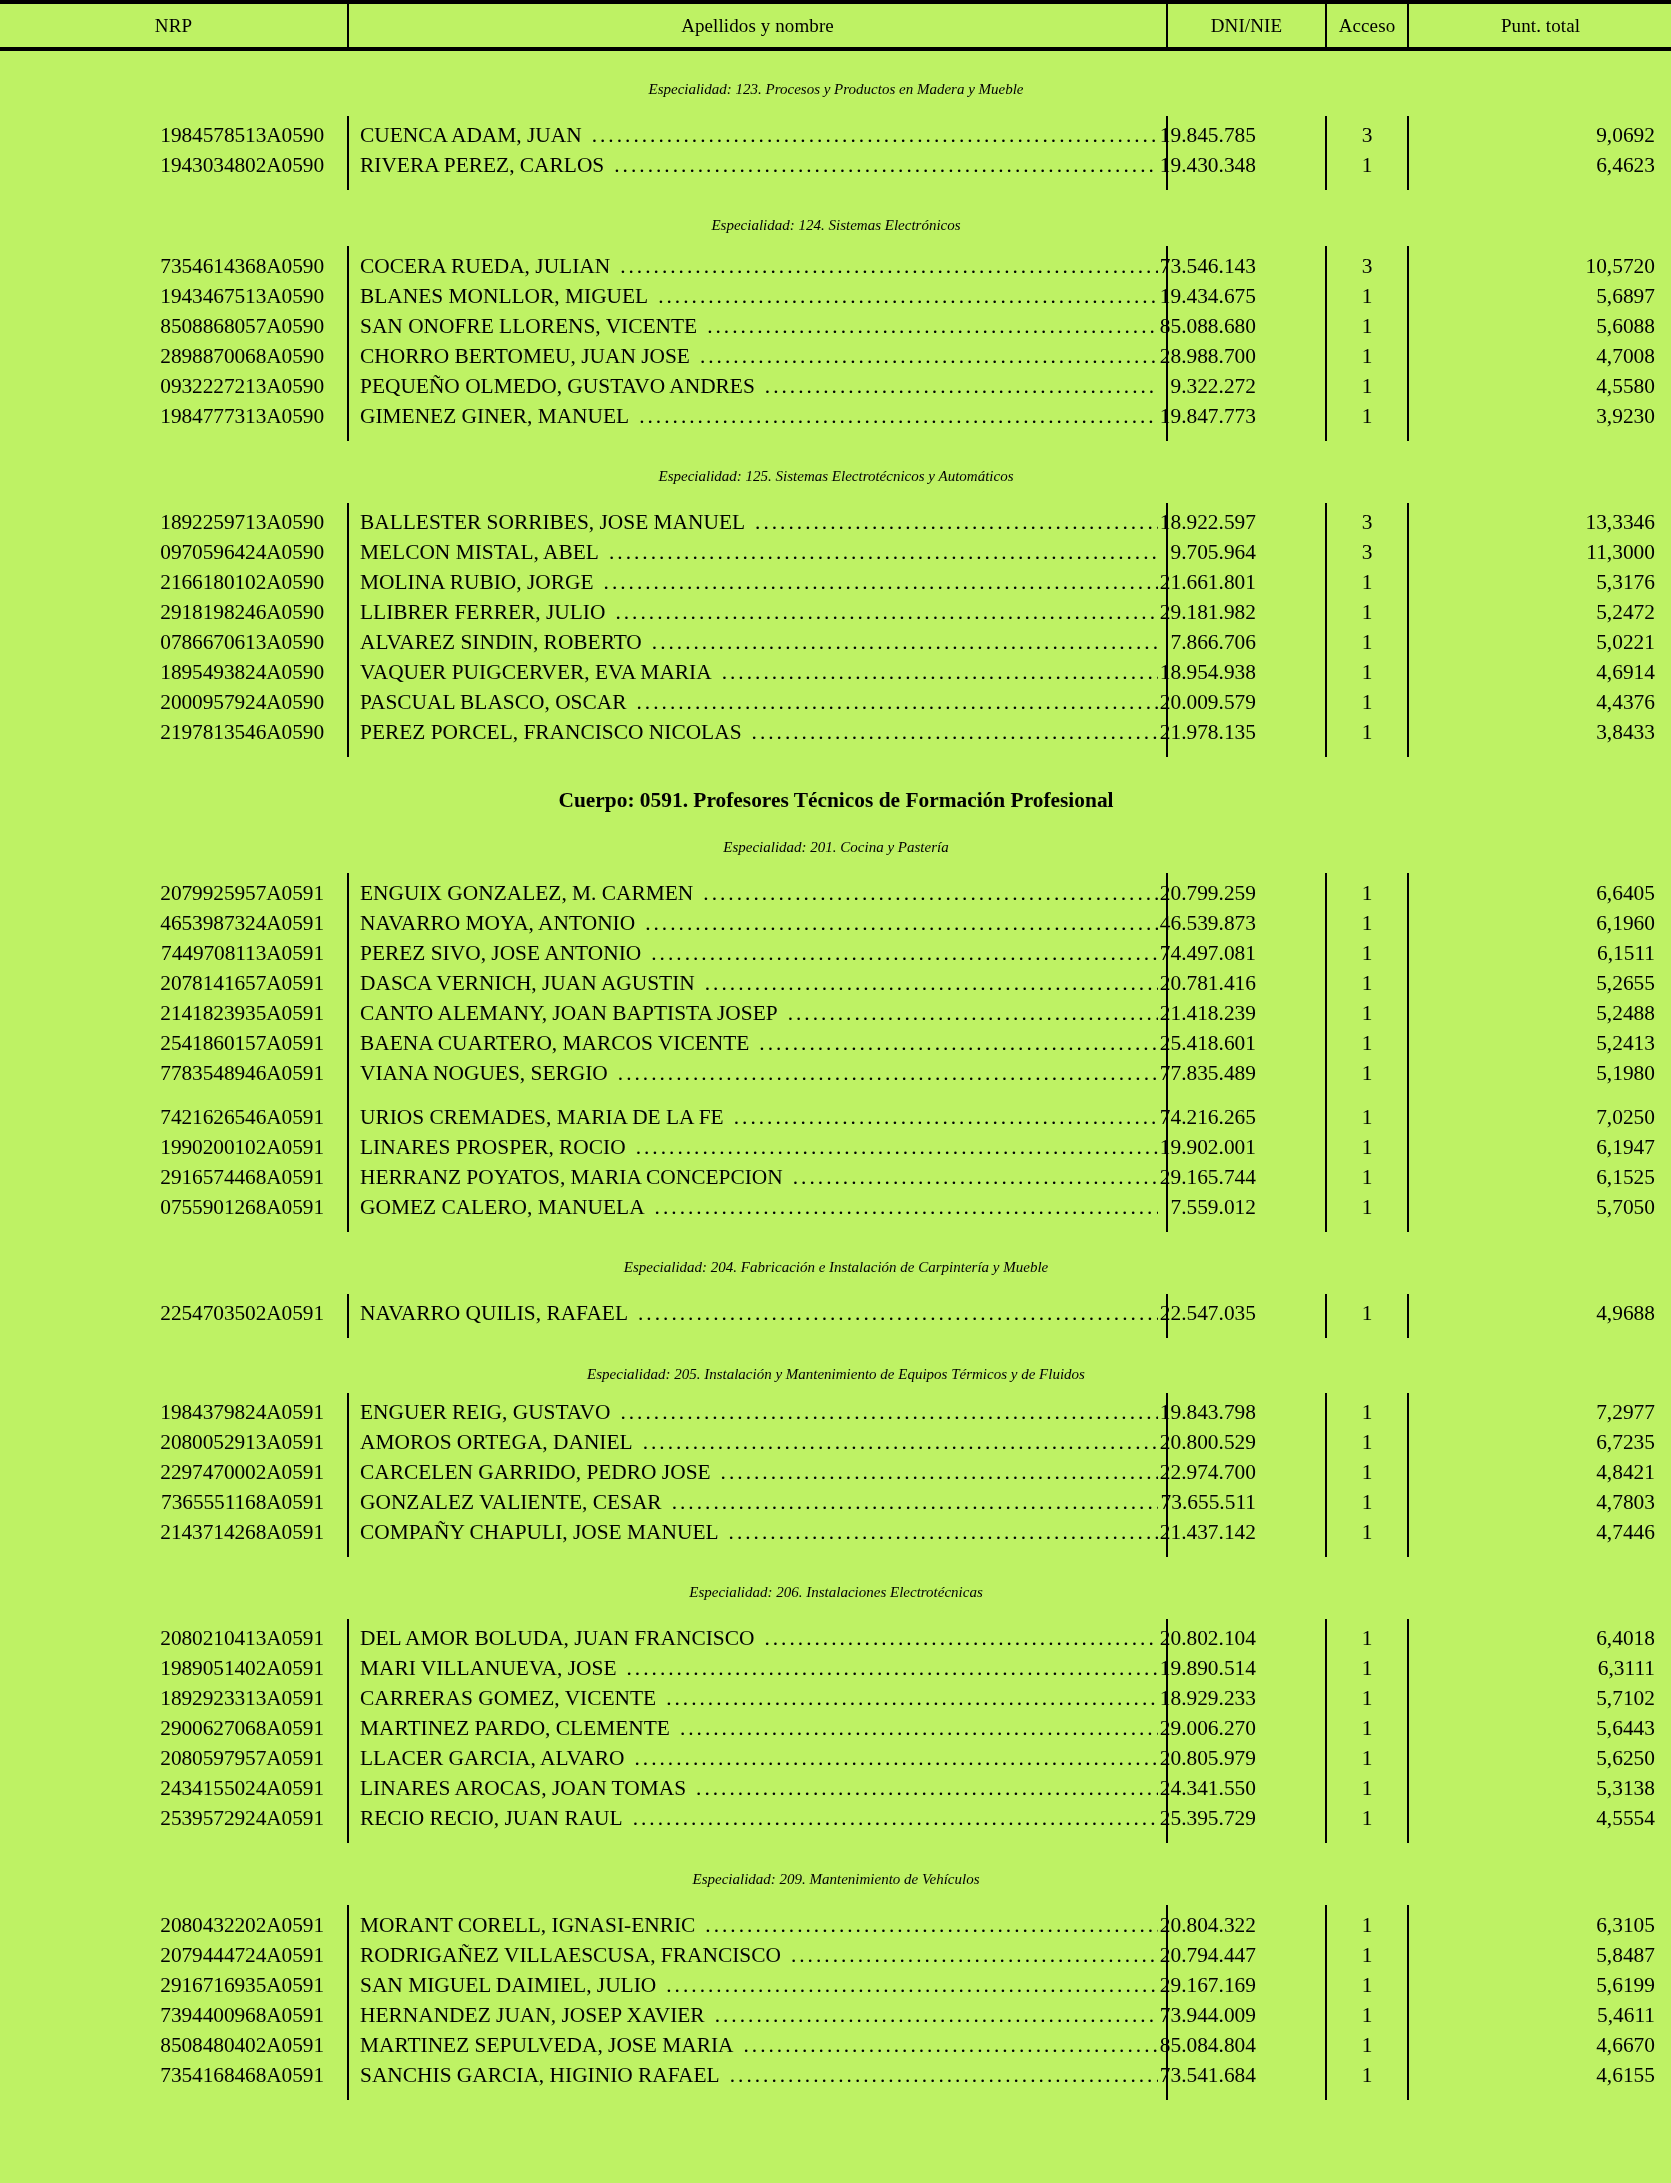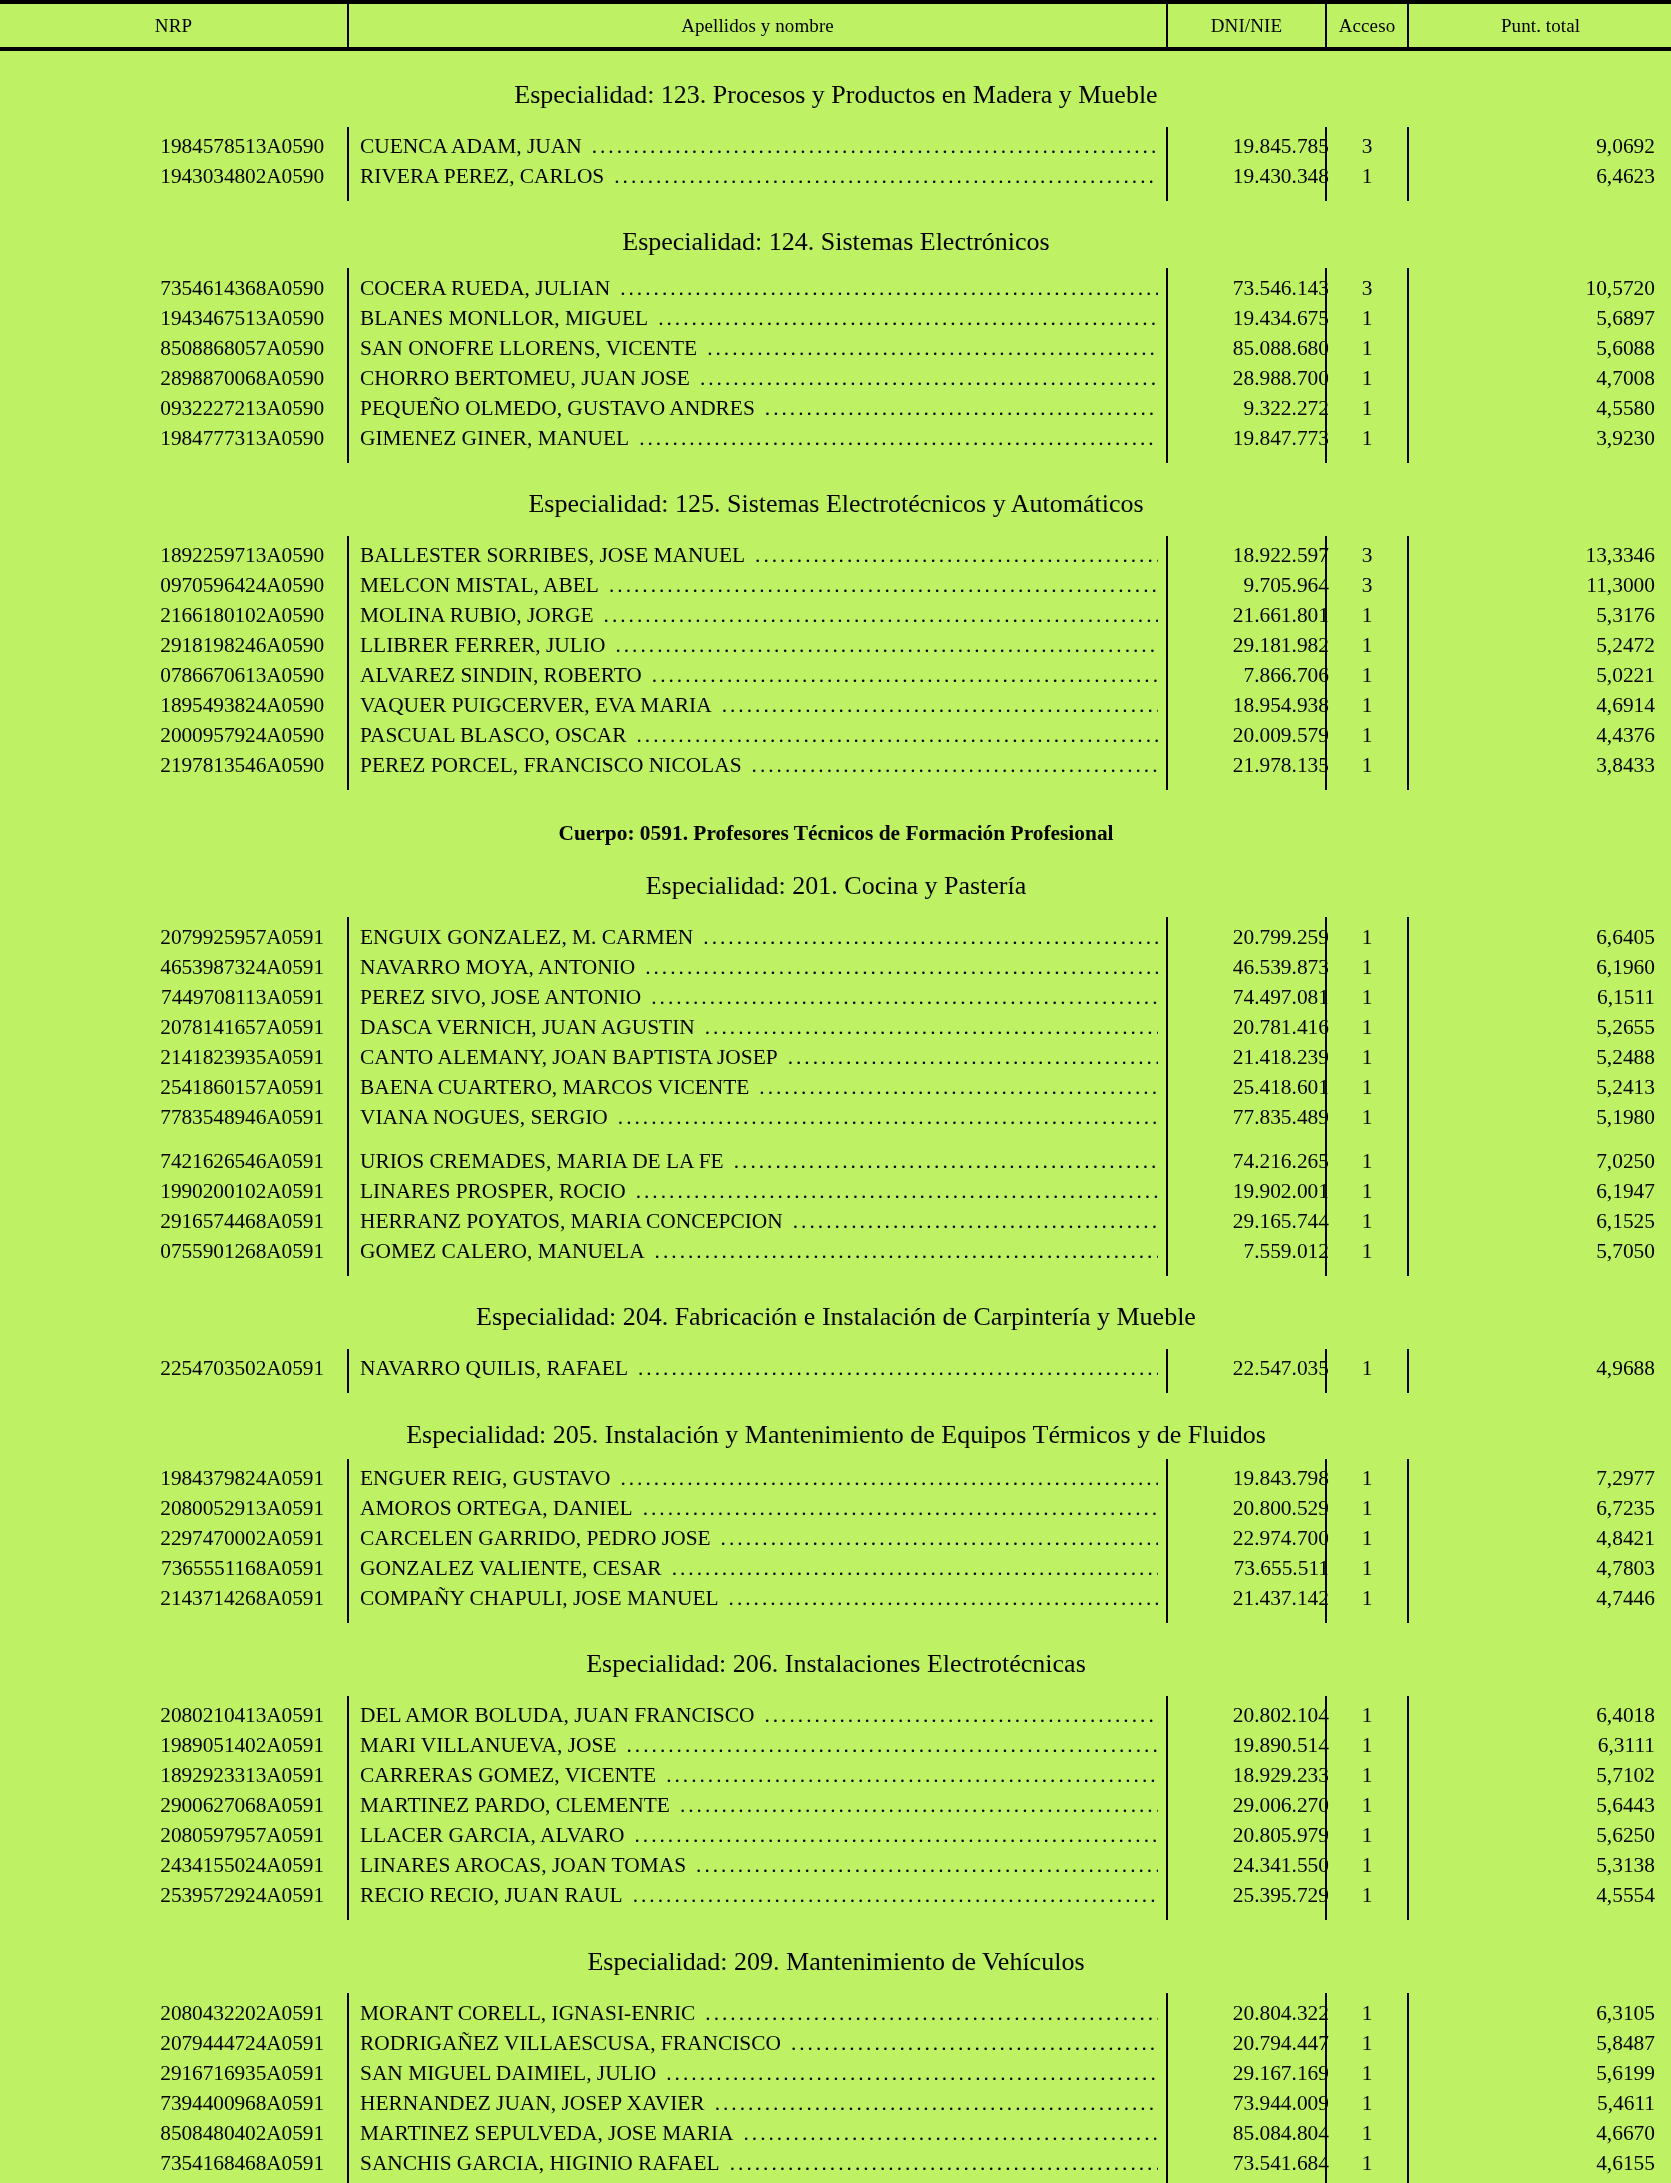--- a/index.html
+++ b/index.html
@@ -61,21 +61,22 @@
   .r-dni    { left: 1325px; }
   .r-acc    { left: 1407px; }
 
   
   .tbody { position: relative; }
 
   .section { position: relative; }
 
   .sec-title {
     text-align: center;
-    font-size: 26px;
+    font-style: italic;
+    font-size: 15px;
     font-weight: normal;
     white-space: nowrap;
     padding: 0;
     margin: 0;
     line-height: 1;
   }
   .sec-title.cuerpo {
     font-style: normal;
     font-weight: bold;
     font-size: 21.4px;
@@ -124,21 +125,21 @@
   .cell.name .leader {
     flex: 1 1 auto;
     overflow: hidden;
     white-space: nowrap;
     letter-spacing: 3px;
     font-size: 21.4px;
     text-align: left;
     min-width: 0;
   }
   .cell.dni {
-    left: 1184px;
+    left: 1111px;
     width: 145px;
     text-align: right;
   }
   .cell.acc {
     left: 1327px;
     width: 80px;
     text-align: center;
   }
   .cell.punt {
     left: 1409px;

